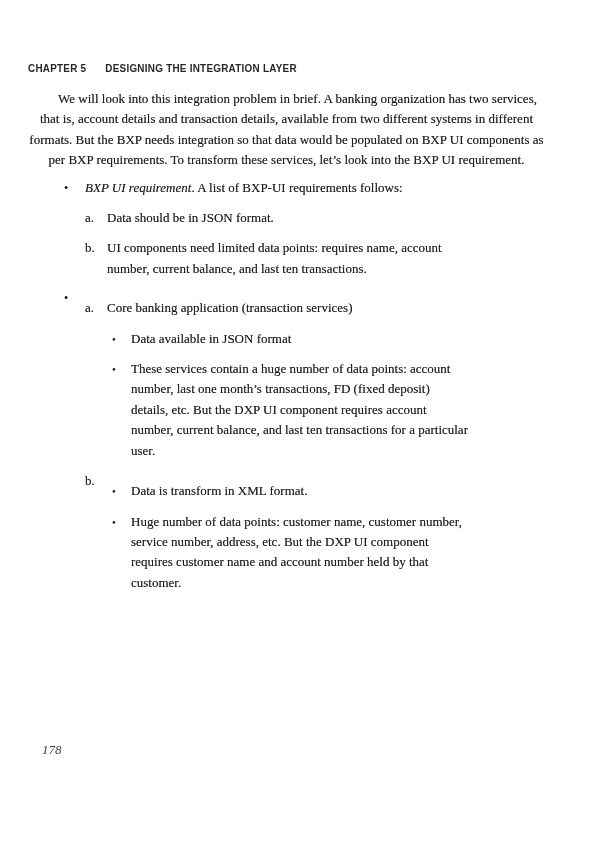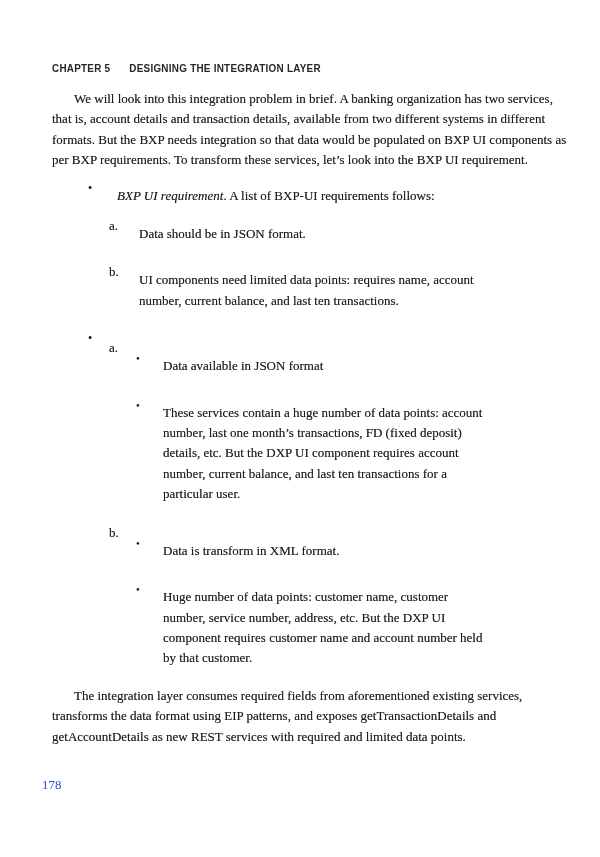--- a/index.html
+++ b/index.html
@@ -11,21 +11,21 @@
     position: relative;
     width: 600px;
     height: 857px;
     background: #ffffff;
     overflow: hidden;
     font-family: "Liberation Serif", serif;
     color: #1e1e1e;
   }
   .content {
     position: absolute;
-    left: 52px;
+    left: 28px;
     top: 62px;
     width: 517px;
   }
   .running-header {
     font-family: "Liberation Sans", sans-serif;
     font-size: 11.5px;
     font-weight: 700;
     letter-spacing: 0.3px;
     color: #262626;
     transform: scaleX(0.86);
@@ -33,53 +33,54 @@
     white-space: nowrap;
     margin-bottom: 15px;
   }
   .running-header .chapter-label { margin-right: 22px; }
   .para {
     font-size: 13px;
     line-height: 20.4px;
     margin: 0;
     text-shadow: 0 0 0.35px rgba(30,30,30,0.55);
   }
-  .para.indent { text-indent: 22px; }
+  .para.indent { text-indent: 22px; text-align: center; }
   .list-block {
     width: 440px;
     margin-top: 7px;
     margin-bottom: 9px;
     font-size: 13px;
     line-height: 20.4px;
     text-shadow: 0 0 0.35px rgba(30,30,30,0.55);
   }
   .l1-item { display: flex; margin-top: 9px; }
   .l1-item:first-child { margin-top: 0; }
   .l1-bullet-cell {
     flex: 0 0 21px;
     margin-left: 36px;
     font-size: 12px;
   }
   .l1-body { flex: 1 1 auto; }
-  .lead-line { margin: 8px; }
+  .lead-line { margin: 0; }
   .lead-italic { font-style: italic; }
   .letter-item { display: flex; margin-top: 10px; }
   .letter-label { flex: 0 0 22px; }
   .letter-body { flex: 1 1 auto; }
-  .letter-text { margin: 8px; }
+  .letter-text { margin: 0; }
   .l2-list { margin-left: 3px; }
   .l2-item { display: flex; margin-top: 10px; }
   .l2-bullet-cell { flex: 0 0 19px; margin-left: 2px; font-size: 11px; }
-  .l2-text { margin: 8px; flex: 1 1 auto; }
+  .l2-text { margin: 0; flex: 1 1 auto; }
   .page-number {
     position: absolute;
     left: 42px;
-    top: 777px;
+    top: 742px;
     font-size: 13px;
-    color: #1d4ed8;
+    color: #404040;
+    font-style: italic;
   }
 </style>
 </head>
 <body>
 
 <div class="page">
   <div class="content">
     <div class="running-header">
       <span class="chapter-label">CHAPTER 5</span><span class="chapter-title">DESIGNING THE INTEGRATION LAYER</span>
     </div>
@@ -102,20 +103,21 @@
               </div>
             </div>
           </div>
         </div>
         <div class="l1-item">
           <span class="l1-bullet-cell">•</span>
           <div class="l1-body">
             <div class="letter-item">
               <span class="letter-label">a.</span>
               <div class="letter-body">
+                <p class="letter-text">Core banking application (transaction services)</p>
                 <div class="l2-list">
                   <div class="l2-item">
                     <span class="l2-bullet-cell">•</span>
                     <p class="l2-text">Data available in JSON format</p>
                   </div>
                   <div class="l2-item">
                     <span class="l2-bullet-cell">•</span>
                     <p class="l2-text">These services contain a huge number of data points: account number, last one month’s transactions, FD (fixed deposit) details, etc. But the DXP UI component requires account number, current balance, and last ten transactions for a particular user.</p>
                   </div>
                 </div>
@@ -132,16 +134,15 @@
                   <div class="l2-item">
                     <span class="l2-bullet-cell">•</span>
                     <p class="l2-text">Huge number of data points: customer name, customer number, service number, address, etc. But the DXP UI component requires customer name and account number held by that customer.</p>
                   </div>
                 </div>
               </div>
             </div>
           </div>
         </div>
       </div>
-    <p class="para indent">The integration layer consumes required fields from aforementioned existing services, transforms the data format using EIP patterns, and exposes getTransactionDetails and getAccountDetails as new REST services with required and limited data points.</p>
   </div>
   <div class="page-number">178</div>
 </div>
 
 </body></html>

